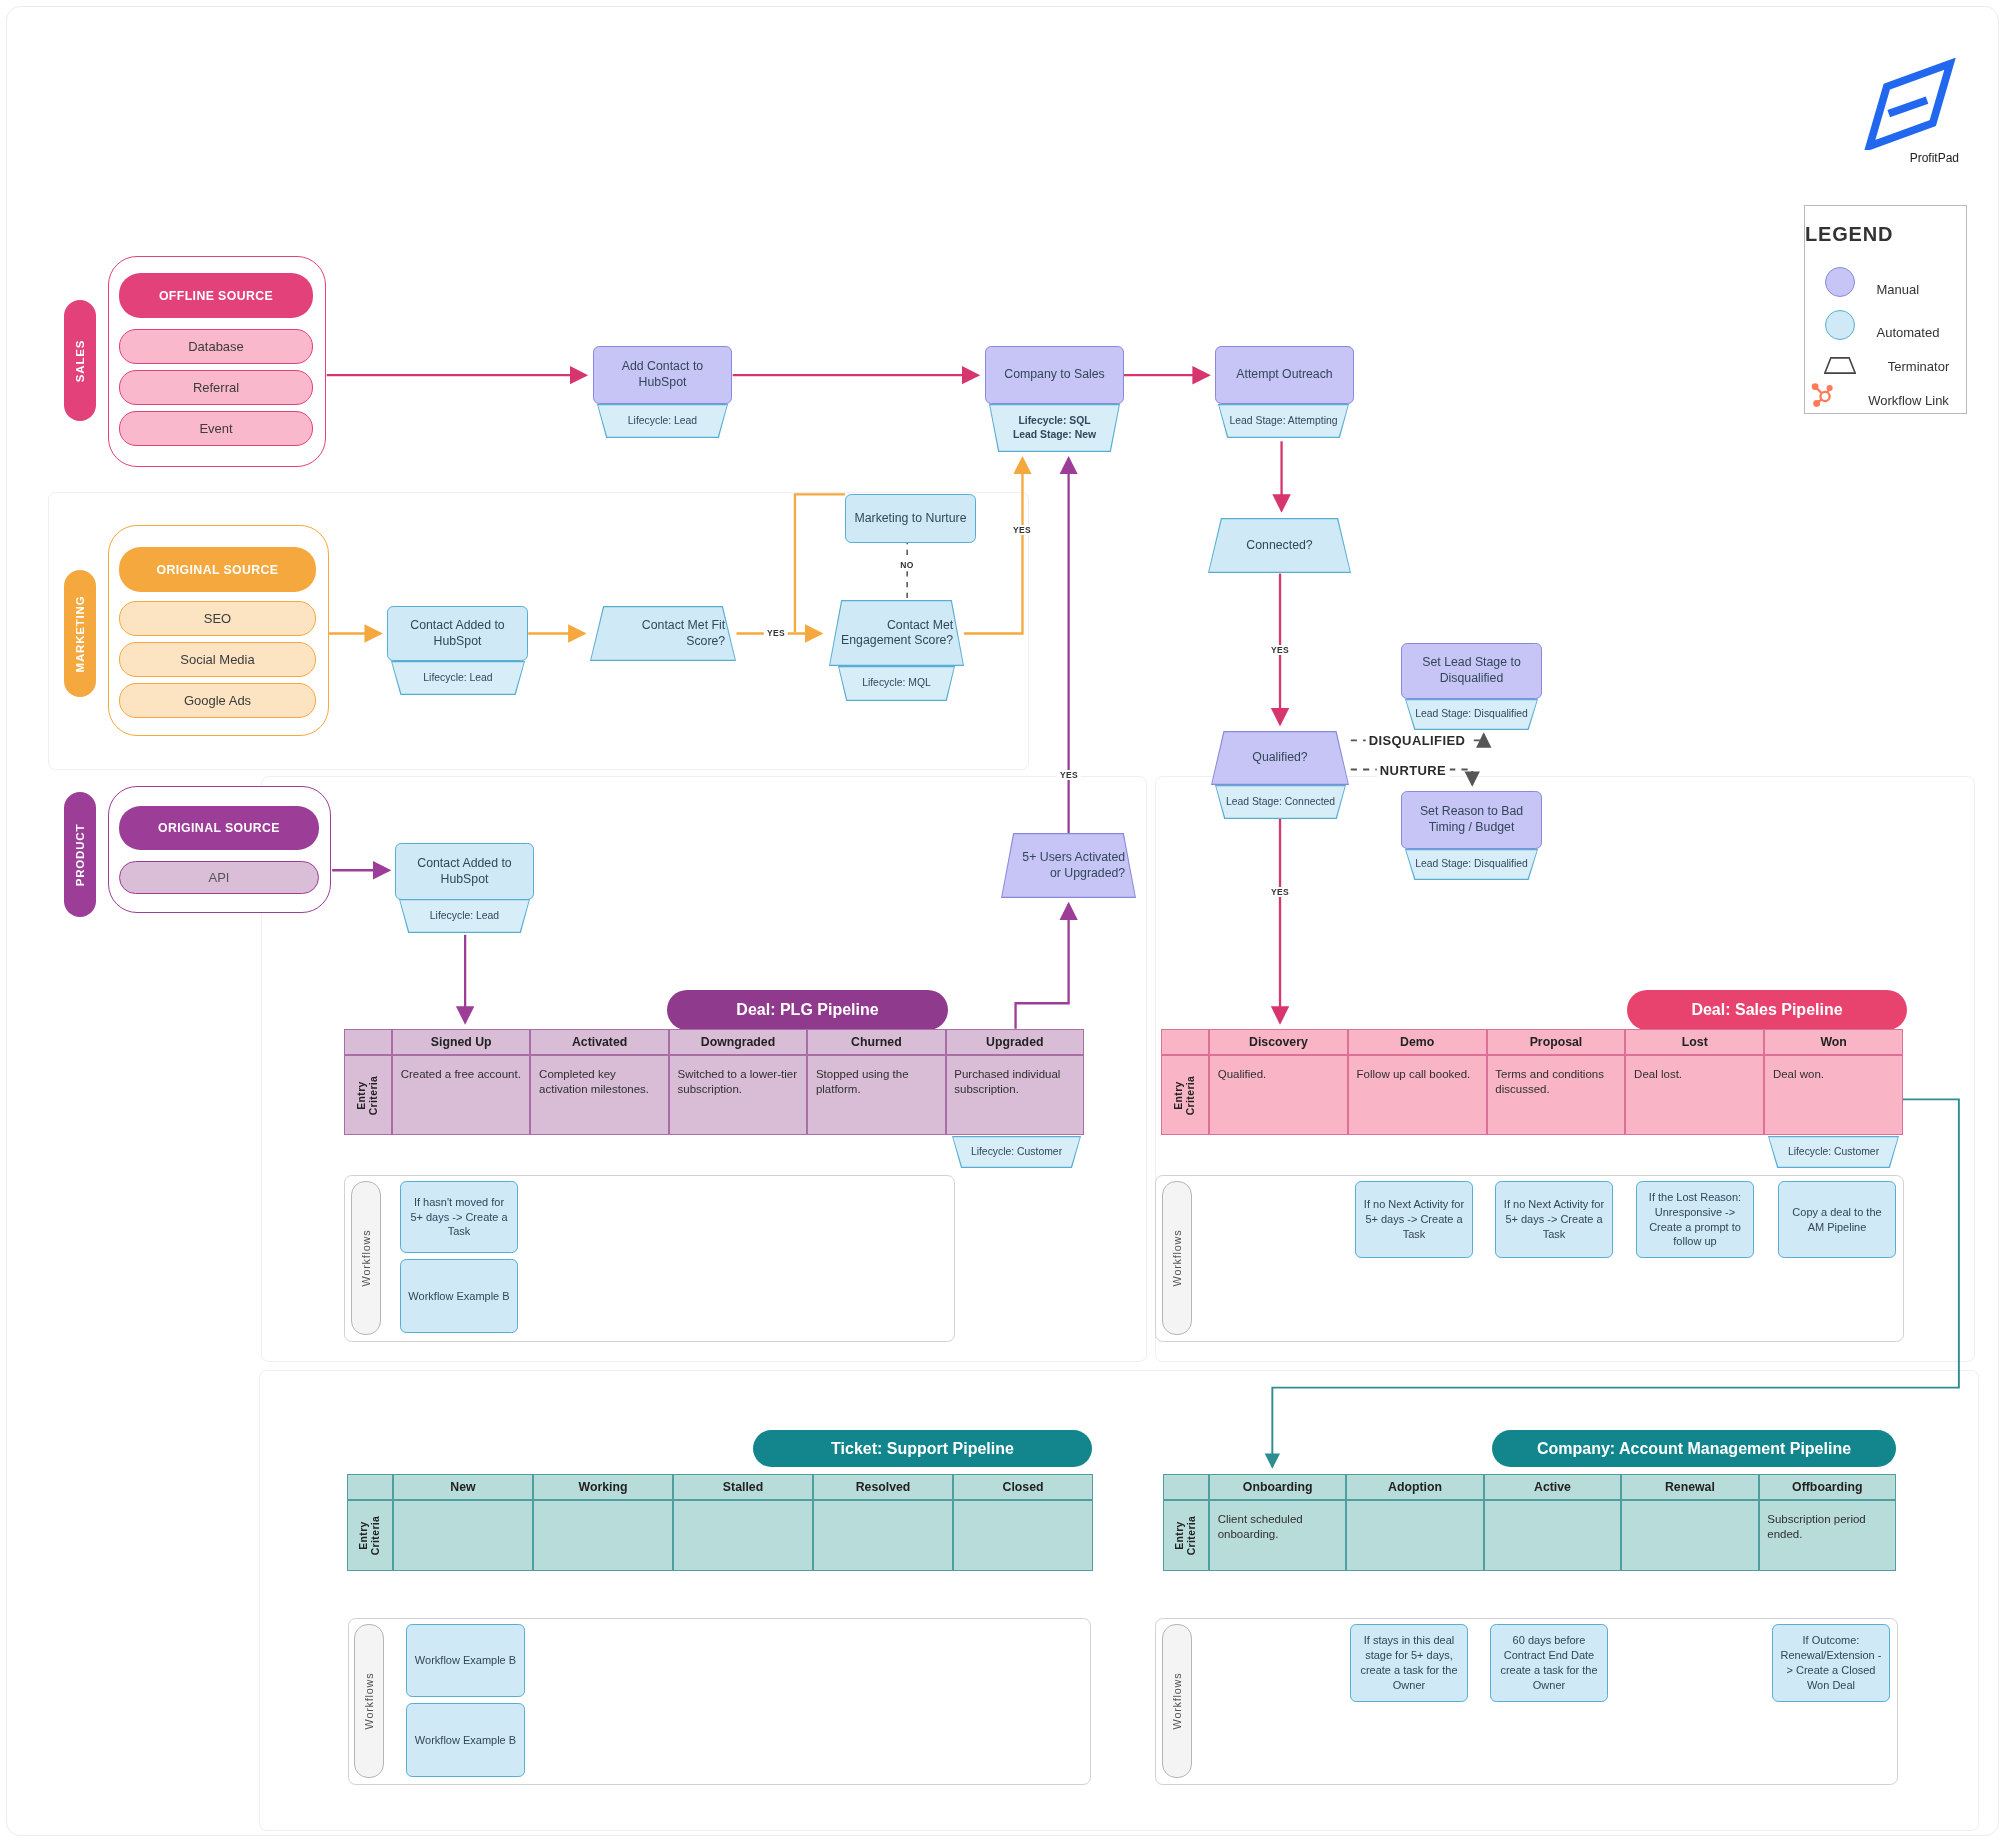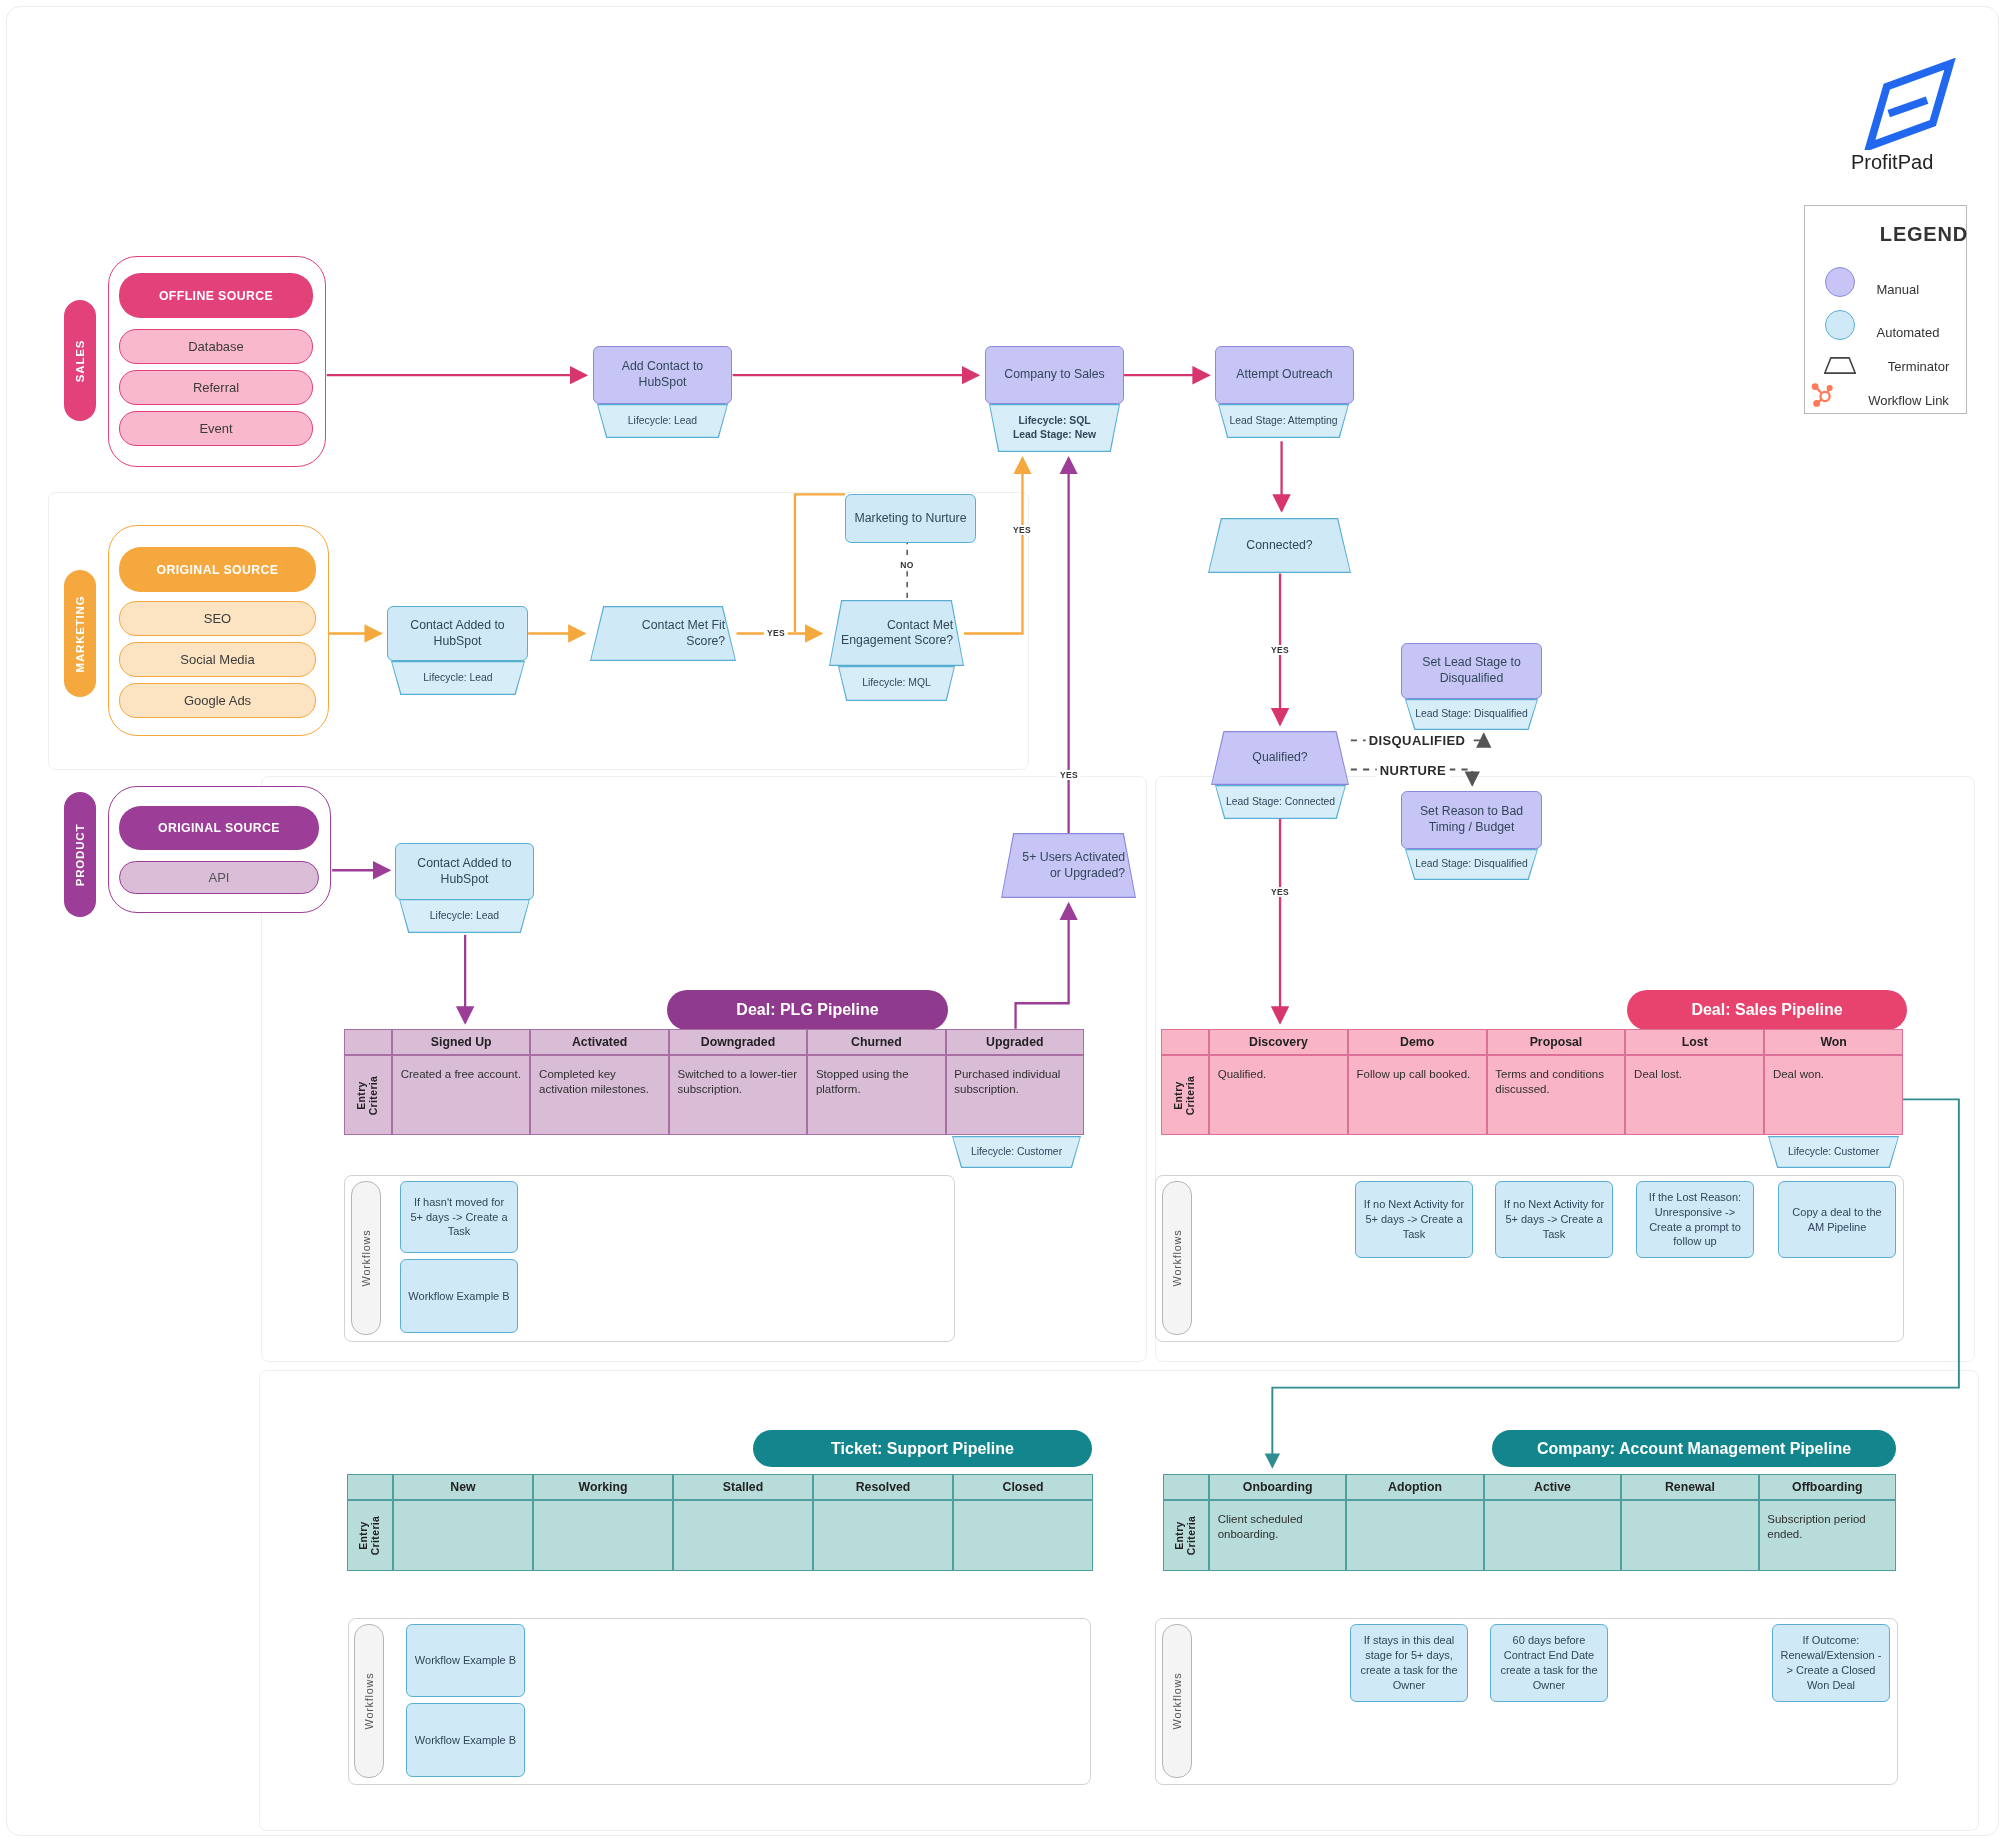--- a/index.html
+++ b/index.html
@@ -14,26 +14,26 @@
     --teal:#12858d; --tealCell:#b8dcda; --tealBorder:#4f9fa0; --tealArrow:#2e8d90;
     --dash:#555555; --logoBlue:#2168ee; --hubspot:#ff7a59;
     --text:#33475b; --titleText:#3b3b3b;
   }
   html,body{margin:0;padding:0;background:#fff;}
   body{font-family:"Liberation Sans", sans-serif; color:var(--text);}
   .canvas{position:relative;width:2005px;height:1842px;background:#fff;overflow:hidden;}
   .frame{position:absolute;left:6.2px;top:6.2px;width:1991px;height:1828px;border:0.8px solid #ececec;border-radius:14px;}
   .abs{position:absolute;box-sizing:border-box;}
   .page-title{font-size:57px;font-weight:bold;color:var(--titleText);letter-spacing:-0.8px;}
-  .brand-name{font-size:20px;color:#222;text-align:left;}
+  .brand-name{font-size:12px;color:#222;text-align:right;}
   
   .region{position:absolute;border:0.8px solid #efefef;border-radius:7.7px;box-sizing:border-box;}
   
   .legend{border:0.8px solid #b9b9b9;background:#fff;}
-  .legend-title{font-size:20px;font-weight:bold;color:#333;text-align:right;letter-spacing:0.8px;}
+  .legend-title{font-size:20px;font-weight:bold;color:#333;text-align:left;letter-spacing:0.8px;}
   .legend-row{display:flex;align-items:flex-end;gap:21.5px;}
   .legend-label{font-size:13px;color:#333;}
   .lg-circle{width:28px;height:28px;border-radius:50%;}
   .lg-manual{background:var(--manualFill);border:1.2px solid var(--manualBorder);}
   .lg-auto{background:var(--autoFill);border:1.2px solid var(--autoBorder);}
   
   .lane{position:absolute;border-radius:17px;display:flex;align-items:center;justify-content:center;box-sizing:border-box;}
   .vtext{transform:rotate(-90deg);white-space:nowrap;font-weight:bold;letter-spacing:0.8px;}
   .lane .vtext{color:#fff;font-size:11.5px;}
   

